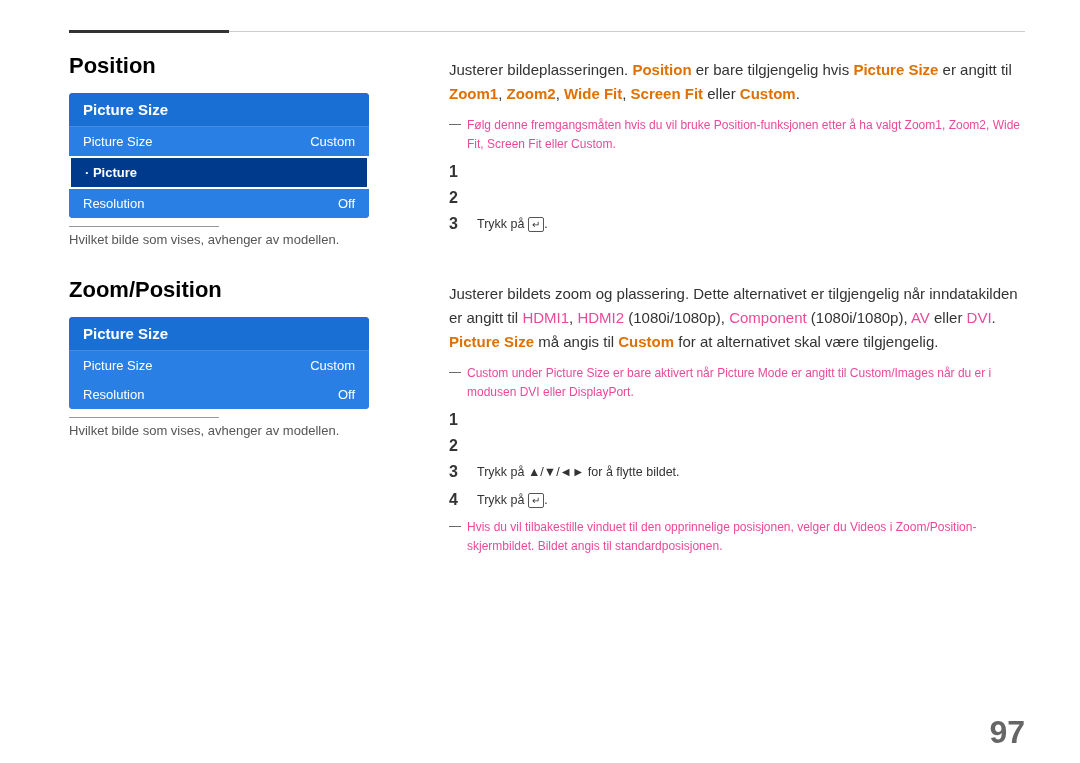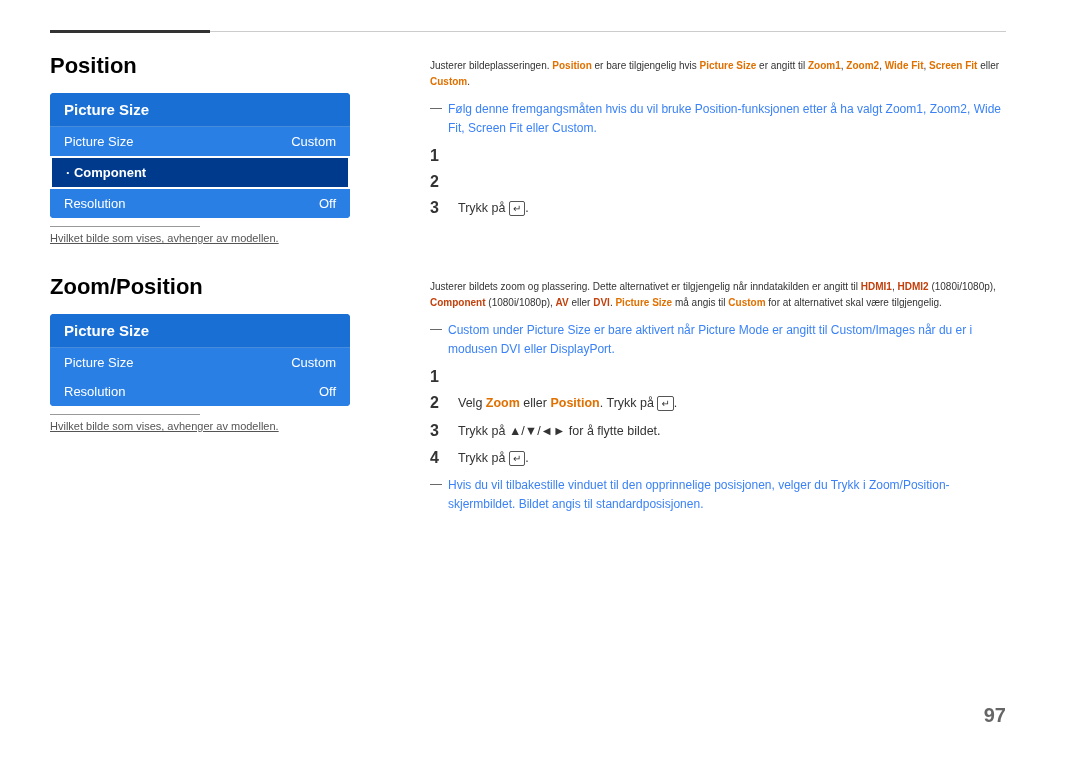--- a/index.html
+++ b/index.html
@@ -11,20 +11,21 @@
       position: relative;
       overflow: hidden;
       color: #333;
     }
 
     .page-container {
       width: 1056px;
       height: 763px;
       padding: 30px 50px 47px 50px;
       position: relative;
+      margin-left: 19px;
     }
 
     
     .top-dividers {
       display: flex;
       gap: 0;
       margin-bottom: 20px;
       align-items: center;
     }
     .divider-dark {
@@ -108,60 +109,59 @@
     }
 
     .menu-divider-line {
       width: 150px;
       height: 1px;
       background: #999;
       margin: 8px 0 5px 0;
     }
 
     .menu-note {
-      font-size: 11px;
+      font-size: 13px;
       color: #555;
-      text-decoration: underline;
     }
 
     
     .desc-text {
-      font-size: 10px;
+      font-size: 15px;
       line-height: 1.6;
       color: #333;
       margin-bottom: 10px;
     }
 
     .desc-text .highlight-orange {
       color: #e07000;
       font-weight: bold;
     }
 
     .desc-text .highlight-blue {
-      color: #c2410c;
-      font-weight: bold;
+      color: #ec4899;
+      font-weight: normal;
     }
 
     .note-block {
       display: flex;
       align-items: flex-start;
       gap: 6px;
       margin-bottom: 10px;
     }
 
     .note-dash {
       font-size: 12px;
       color: #555;
       flex-shrink: 0;
       margin-top: 1px;
     }
 
     .note-text {
       font-size: 12px;
-      color: #3b82f6;
+      color: #ec4899;
       line-height: 1.55;
     }
 
     .steps {
       margin-top: 8px;
     }
 
     .step {
       display: flex;
       gap: 10px;
@@ -193,23 +193,23 @@
       border-radius: 2px;
       padding: 0px 3px;
       font-size: 10px;
       vertical-align: middle;
       line-height: 1.3;
     }
 
     
     .page-number {
       position: absolute;
-      bottom: 36px;
+      bottom: 12px;
       right: 50px;
-      font-size: 20px;
+      font-size: 32px;
       font-weight: bold;
       color: #666;
     }
 
   </style>
 </head>
 <body>
 
 <div class="page-container">
   <div class="top-dividers">
@@ -220,21 +220,21 @@
   <div class="section">
     <div class="section-left">
       <h2 class="section-title">Position</h2>
       <div class="picture-size-menu">
         <div class="menu-header">Picture Size</div>
         <div class="menu-row">
           <span class="row-label">Picture Size</span>
           <span class="row-value">Custom</span>
         </div>
         <div class="menu-row selected">
-          <span class="row-label">· Component</span>
+          <span class="row-label">· Picture</span>
           <span class="row-value"></span>
         </div>
         <div class="menu-row">
           <span class="row-label">Resolution</span>
           <span class="row-value">Off</span>
         </div>
       </div>
       <div class="menu-divider-line"></div>
       <div class="menu-note">Hvilket bilde som vises, avhenger av modellen.</div>
     </div>
@@ -287,32 +287,31 @@
       <div class="note-block">
         <span class="note-dash">―</span>
         <span class="note-text"><span class="highlight-orange">Custom</span> under <span class="highlight-orange">Picture Size</span> er bare aktivert når <span class="highlight-orange">Picture Mode</span> er angitt til <span class="highlight-blue">Custom/Images</span> når du er i modusen <span class="highlight-blue">DVI</span> eller <span class="highlight-blue">DisplayPort</span>.</span>
       </div>
       <div class="steps">
         <div class="step">
           <span class="step-num">1</span>
         </div>
         <div class="step">
           <span class="step-num">2</span>
-          <span class="step-text">Velg <span class="highlight-orange">Zoom</span> eller <span class="highlight-orange">Position</span>. Trykk på <span class="enter-icon">↵</span>.</span>
         </div>
         <div class="step">
           <span class="step-num">3</span>
           <span class="step-text">Trykk på ▲/▼/◄► for å flytte bildet.</span>
         </div>
         <div class="step">
           <span class="step-num">4</span>
           <span class="step-text">Trykk på <span class="enter-icon">↵</span>.</span>
         </div>
       </div>
       <div class="note-block" style="margin-top:8px;">
         <span class="note-dash">―</span>
-        <span class="note-text">Hvis du vil tilbakestille vinduet til den opprinnelige posisjonen, velger du <span class="highlight-orange">Trykk</span> i <span class="highlight-orange">Zoom/Position</span>-skjermbildet. Bildet angis til standardposisjonen.</span>
+        <span class="note-text">Hvis du vil tilbakestille vinduet til den opprinnelige posisjonen, velger du <span class="highlight-orange">Videos</span> i <span class="highlight-orange">Zoom/Position</span>-skjermbildet. Bildet angis til standardposisjonen.</span>
       </div>
     </div>
   </div>
 
   <div class="page-number">97</div>
 </div>
 
 </body></html>

